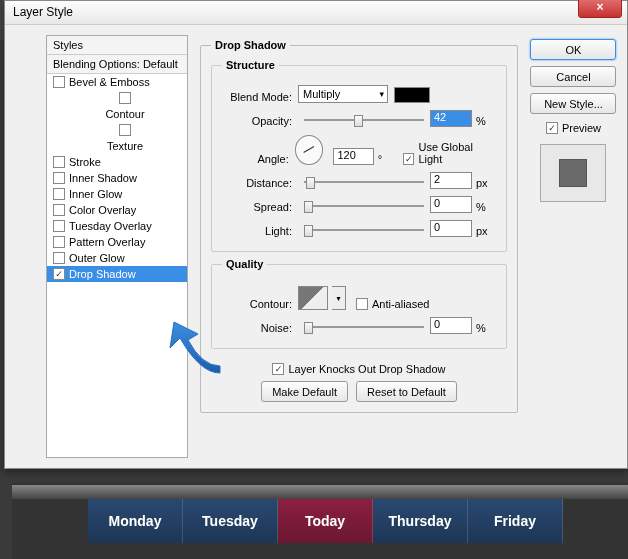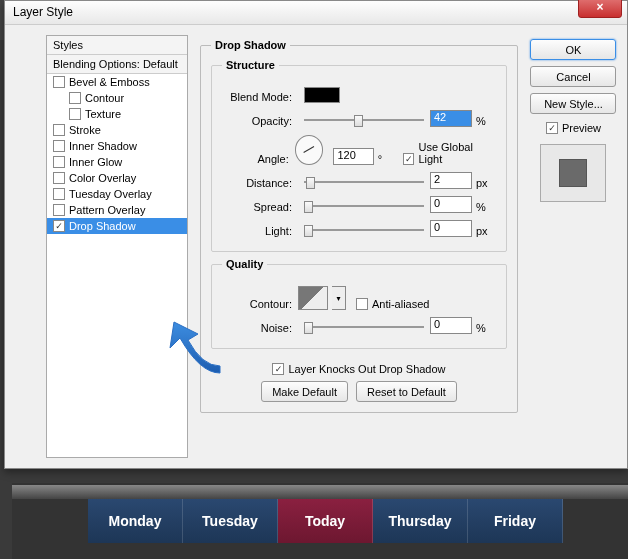--- a/index.html
+++ b/index.html
@@ -14,21 +14,21 @@
   .titlebar { height: 24px; background: linear-gradient(#fdfdfd,#e8e8e8); border-bottom: 1px solid #ccc; padding: 4px 8px; position: relative; }
   .titlebar span { font-size: 12px; }
   .close-btn { position: absolute; right: 5px; top: -3px; width: 44px; height: 20px; background: linear-gradient(#e07070,#c83030); border: 1px solid #a02020; border-radius: 0 0 3px 3px; color: #fff; text-align: center; font-weight: bold; line-height: 16px; font-size: 12px; }
   
   .dlg-body { display: flex; padding: 10px; gap: 8px; height: calc(100% - 24px); margin-left: 31px; }
   
   .styles-panel { width: 150px; border: 1px solid #aaa; background: #fff; }
   .styles-header { background: #f4f4f4; border-bottom: 1px solid #ccc; padding: 3px 6px; font-size: 11px; }
   .styles-sub { background: #f4f4f4; border-bottom: 1px solid #ccc; padding: 3px 6px; font-size: 11px; }
   .style-item { padding: 2px 6px; display: flex; align-items: center; gap: 4px; cursor: pointer; }
-  .style-item.indent { padding-left: 22px; }
+  .style-item.indent { padding-left: 22px; flex-direction: column; }
   .style-item.selected { background: #3a8ee6; color: #fff; }
   .chk { width: 12px; height: 12px; border: 1px solid #888; background: #fff; display: inline-flex; align-items: center; justify-content: center; font-size: 9px; color: #333; }
   .chk.checked::after { content: "✓"; }
   
   .main-panel { flex: 1; position: relative; padding: 4px; }
   fieldset { border: 1px solid #bbb; border-radius: 2px; margin-bottom: 10px; padding: 8px 10px 10px 10px; }
   legend { padding: 0 4px; font-size: 11px; font-weight: bold; }
   fieldset.inner { border: 1px solid #ccc; margin: 0 0 6px 0; }
   fieldset.inner legend { font-weight: bold; }
   
@@ -117,36 +117,43 @@
             <span>Color Overlay</span>
           </div>
           <div class="style-item">
             <span class="chk"></span>
             <span>Tuesday Overlay</span>
           </div>
           <div class="style-item">
             <span class="chk"></span>
             <span>Pattern Overlay</span>
           </div>
+          <div class="style-item">
+            <span class="chk"></span>
+            <span>Outer Glow</span>
+          </div>
           <div class="style-item selected">
             <span class="chk checked"></span>
             <span>Drop Shadow</span>
           </div>
         </div>
     </div>
 
     <div class="main-panel">
       <fieldset>
         <legend>Drop Shadow</legend>
 
         <fieldset class="inner">
           <legend>Structure</legend>
 
           <div class="row">
             <span class="lbl">Blend Mode:</span>
+            <div class="dropdown">
+                <span>Multiply</span>
+              </div>
             <div class="swatch"></div>
           </div>
 
           <div class="row">
             <span class="lbl">Opacity:</span>
             <div class="slider">
                 <div class="slider-track"></div>
                 <div class="slider-thumb" style="left:42%"></div>
               </div>
             <div class="num sel">42</div>

